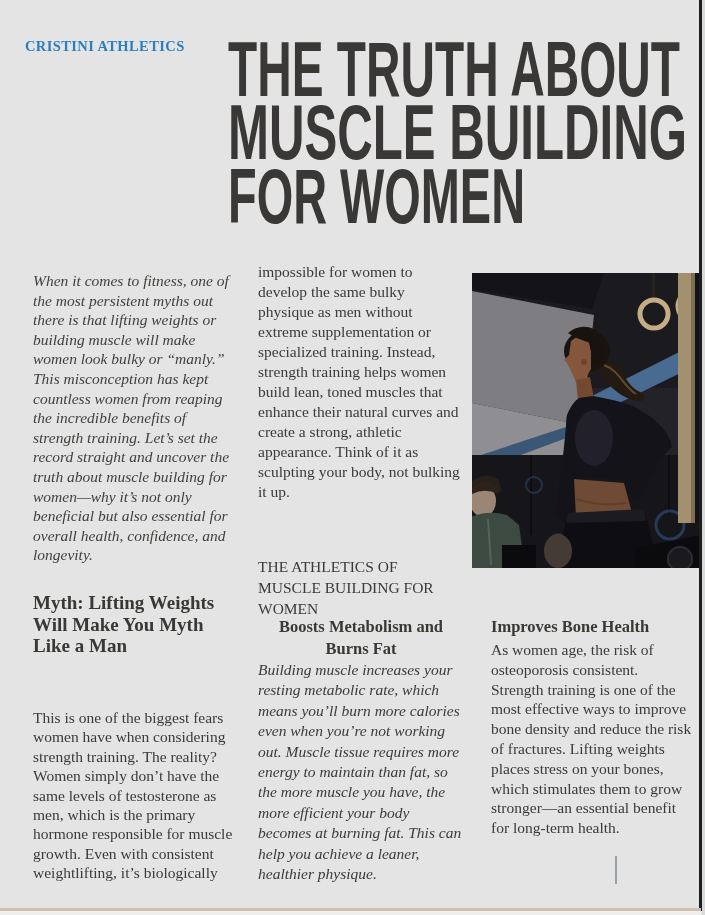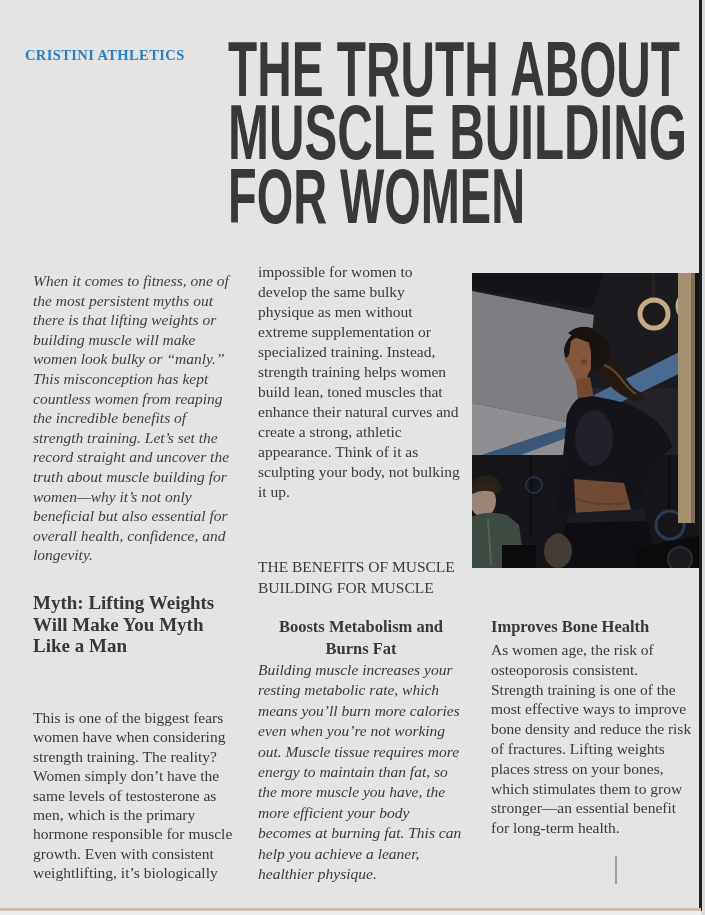--- a/index.html
+++ b/index.html
@@ -5,21 +5,21 @@
   html,body{margin:0;padding:0;}
   .page{
     position:relative;
     width:705px;height:915px;
     background:#e3e4e3;
     overflow:hidden;
     font-family:"Liberation Serif", serif;
     color:#3b3a38;
   }
   .brand{
-    position:absolute;left:25px;top:47px;
+    position:absolute;left:25px;top:38px;
     font-size:14.5px;font-weight:bold;letter-spacing:.4px;
     color:#2b7fc1;white-space:nowrap;
   }
   .headline{position:absolute;left:228px;top:30px;}
   .headline text{
     font-family:"Liberation Sans", sans-serif;
     font-weight:bold;font-size:77px;fill:#3a3836;
   }
   .tcol{position:absolute;font-size:15.5px;line-height:20px;}
   .intro{left:33px;top:271px;width:201px;font-style:italic;line-height:19.6px;color:#413f3c;}
@@ -56,21 +56,21 @@
   </svg>
 
   <div class="tcol intro">When it comes to fitness, one of the most persistent myths out there is that lifting weights or building muscle will make women look bulky or “manly.” This misconception has kept countless women from reaping the incredible benefits of strength training. Let’s set the record straight and uncover the truth about muscle building for women—why it’s not only beneficial but also essential for overall health, confidence, and longevity.</div>
 
   <h2 class="myth-heading">Myth: Lifting Weights Will Make You Myth Like a Man</h2>
 
   <div class="tcol myth-body">This is one of the biggest fears women have when considering strength training. The reality? Women simply don’t have the same levels of testosterone as men, which is the primary hormone responsible for muscle growth. Even with consistent weightlifting, it’s biologically</div>
 
   <div class="tcol myth-cont">impossible for women to develop the same bulky physique as men without extreme supplementation or specialized training. Instead, strength training helps women build lean, toned muscles that enhance their natural curves and create a strong, athletic appearance. Think of it as sculpting your body, not bulking it up.</div>
 
-  <div class="tcol benefits-heading">THE BENEFITS OF MUSCLE BUILDING FOR MUSCLE</div>
+  <div class="tcol benefits-heading">THE ATHLETICS OF MUSCLE BUILDING FOR WOMEN</div>
 
   <h3 class="sub b1h">Boosts Metabolism and Burns Fat</h3>
   <div class="tcol b1b">Building muscle increases your resting metabolic rate, which means you’ll burn more calories even when you’re not working out. Muscle tissue requires more energy to maintain than fat, so the more muscle you have, the more efficient your body becomes at burning fat. This can help you achieve a leaner, healthier physique.</div>
 
   <h3 class="sub b2h">Improves Bone Health</h3>
   <div class="tcol b2b">As women age, the risk of osteoporosis consistent. Strength training is one of the most effective ways to improve bone density and reduce the risk of fractures. Lifting weights places stress on your bones, which stimulates them to grow stronger—an essential benefit for long-term health.</div>
 
   <div class="cursor"></div>
 
   <svg class="photo" viewBox="0 0 229 295" preserveAspectRatio="none">

